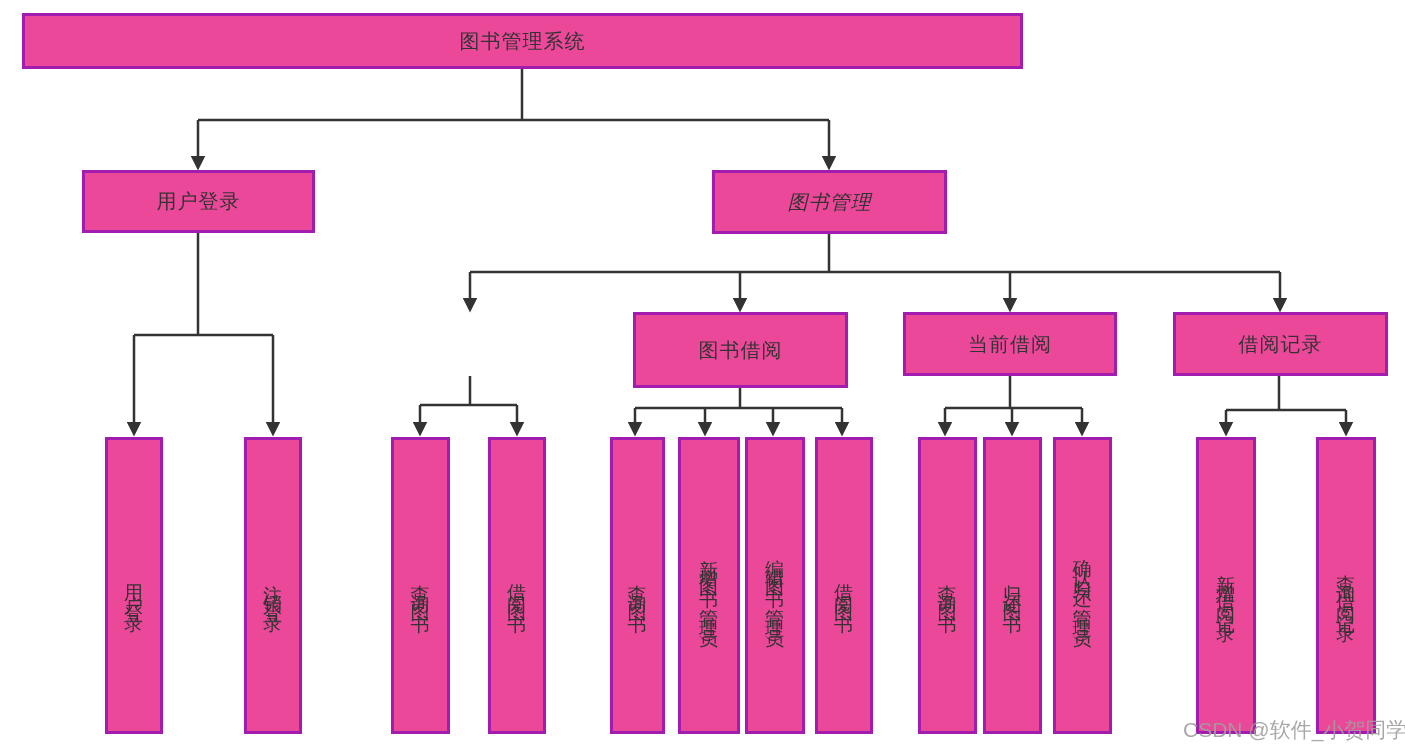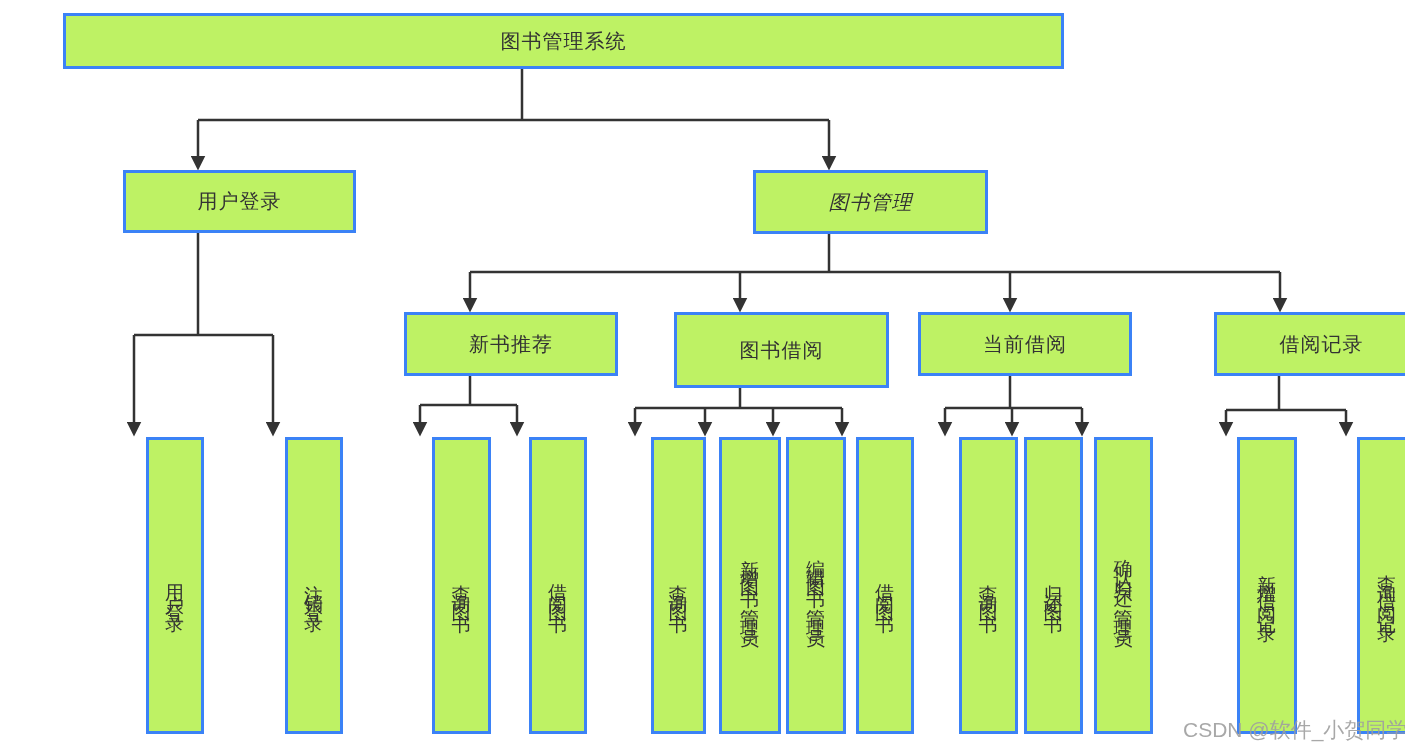--- a/index.html
+++ b/index.html
@@ -8,43 +8,42 @@
     width:1405px;height:747px;
     background:#ffffff;
     font-family:"Liberation Sans","DejaVu Sans",sans-serif;
     color:#333333;
     overflow:hidden;
   }
   #connectors{position:absolute;left:0;top:0;width:1405px;height:747px;z-index:1;}
   .node{
     position:absolute;
     box-sizing:border-box;
-    border:3px solid #3b82f6;
-    background:#bef264;
+    border:3px solid #a21caf;
+    background:#ec4899;
     display:flex;align-items:center;justify-content:center;
     z-index:2;
     text-align:center;
-    margin-left:41px;
   }
   .hlabel{font-size:20px;letter-spacing:1px;}
   .vleaf{
     writing-mode:vertical-rl;
     text-orientation:mixed;
     font-size:19px;
     letter-spacing:10px;
     line-height:1;
     padding-top:6px;
   }
   
   .n-root{left:22px;top:13px;width:1001px;height:56px;}
   .n-user{left:82px;top:170px;width:233px;height:63px;}
   .n-mgmt{left:712px;top:170px;width:235px;height:64px;font-style:italic;}
   .n-g1{left:363px;top:312px;width:214px;height:64px;}
   .n-g2{left:633px;top:312px;width:215px;height:76px;}
-  .n-g3{left:877px;top:312px;width:214px;height:64px;}
+  .n-g3{left:903px;top:312px;width:214px;height:64px;}
   .n-g4{left:1173px;top:312px;width:215px;height:64px;text-align:right;}
   .leaf{top:437px;height:297px;}
   .n-u1{left:105px;width:58px;}
   .n-u2{left:244px;width:58px;}
   .n-n1{left:391px;width:59px;}
   .n-n2{left:488px;width:58px;}
   .n-bb1{left:610px;width:55px;}
   .n-bb2{left:678px;width:62px;}
   .n-bb3{left:745px;width:60px;}
   .n-bb4{left:815px;width:58px;}
@@ -120,23 +119,20 @@
     <span class="hlabel">图书管理系统</span>
   </div>
 
   <div class="node n-user">
     <span class="hlabel">用户登录</span>
   </div>
   <div class="node n-mgmt">
     <span class="hlabel">图书管理</span>
   </div>
 
-  <div class="node n-g1">
-    <span class="hlabel">新书推荐</span>
-  </div>
   <div class="node n-g2">
     <span class="hlabel">图书借阅</span>
   </div>
   <div class="node n-g3">
     <span class="hlabel">当前借阅</span>
   </div>
   <div class="node n-g4">
     <span class="hlabel">借阅记录</span>
   </div>
 

